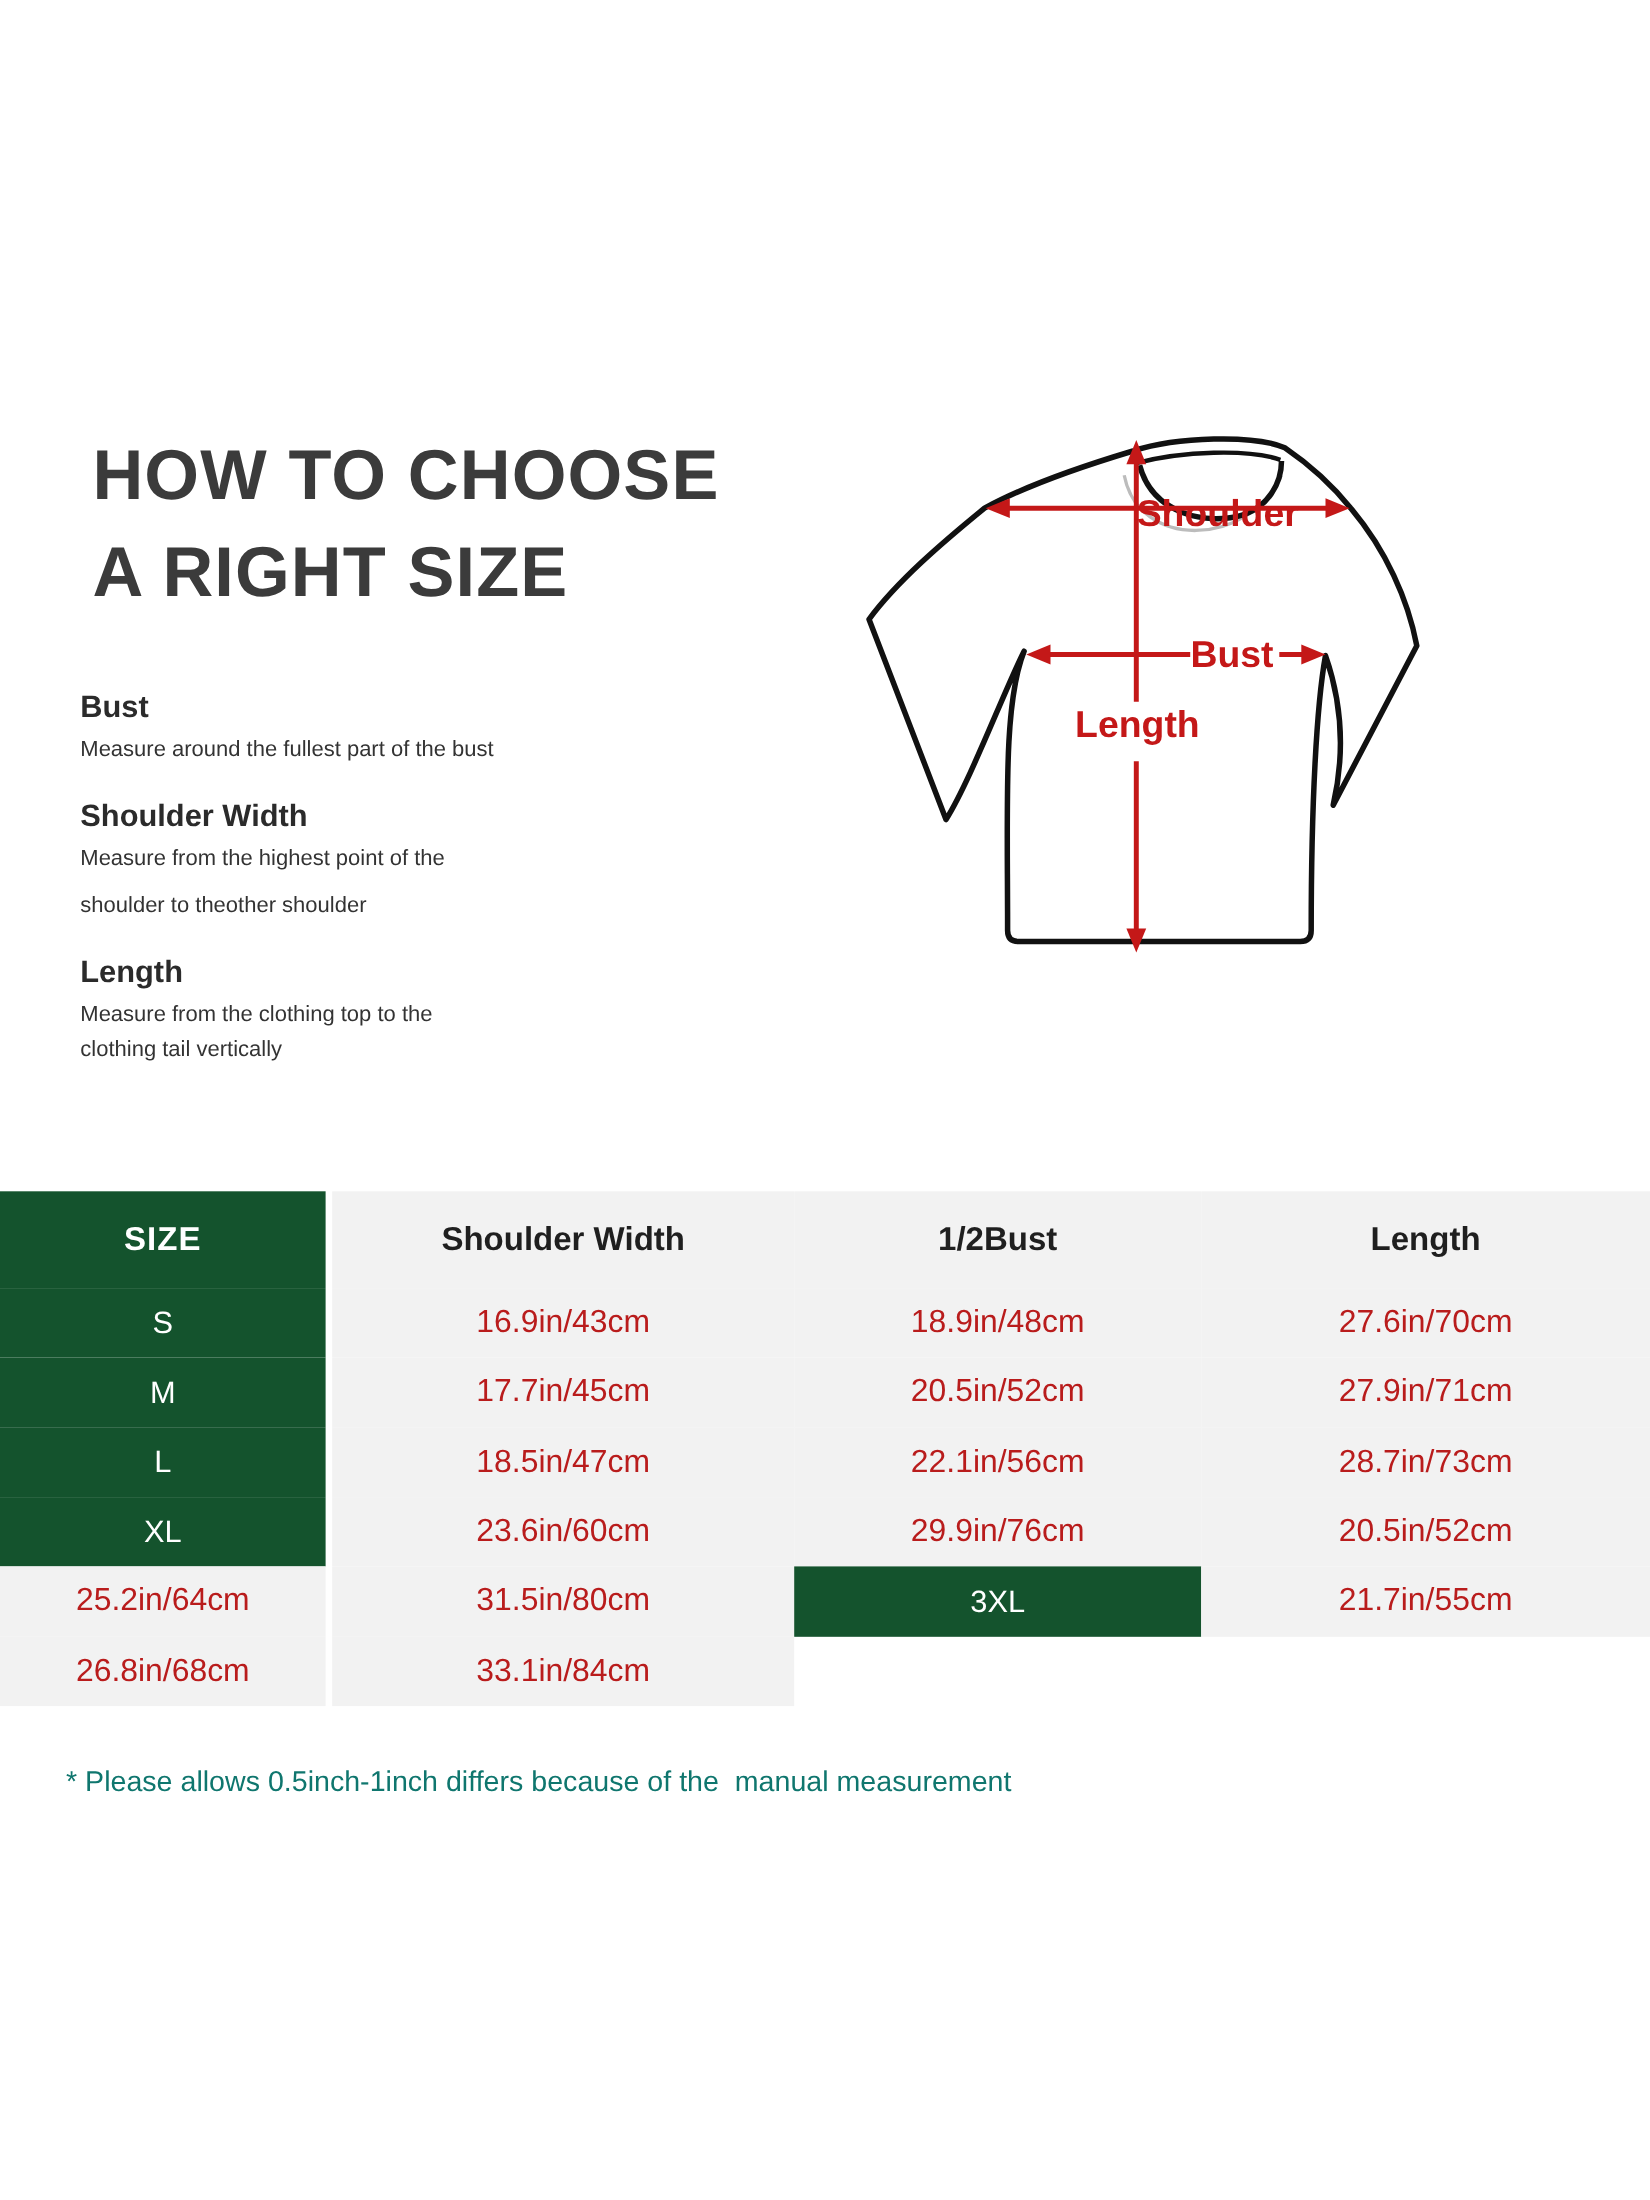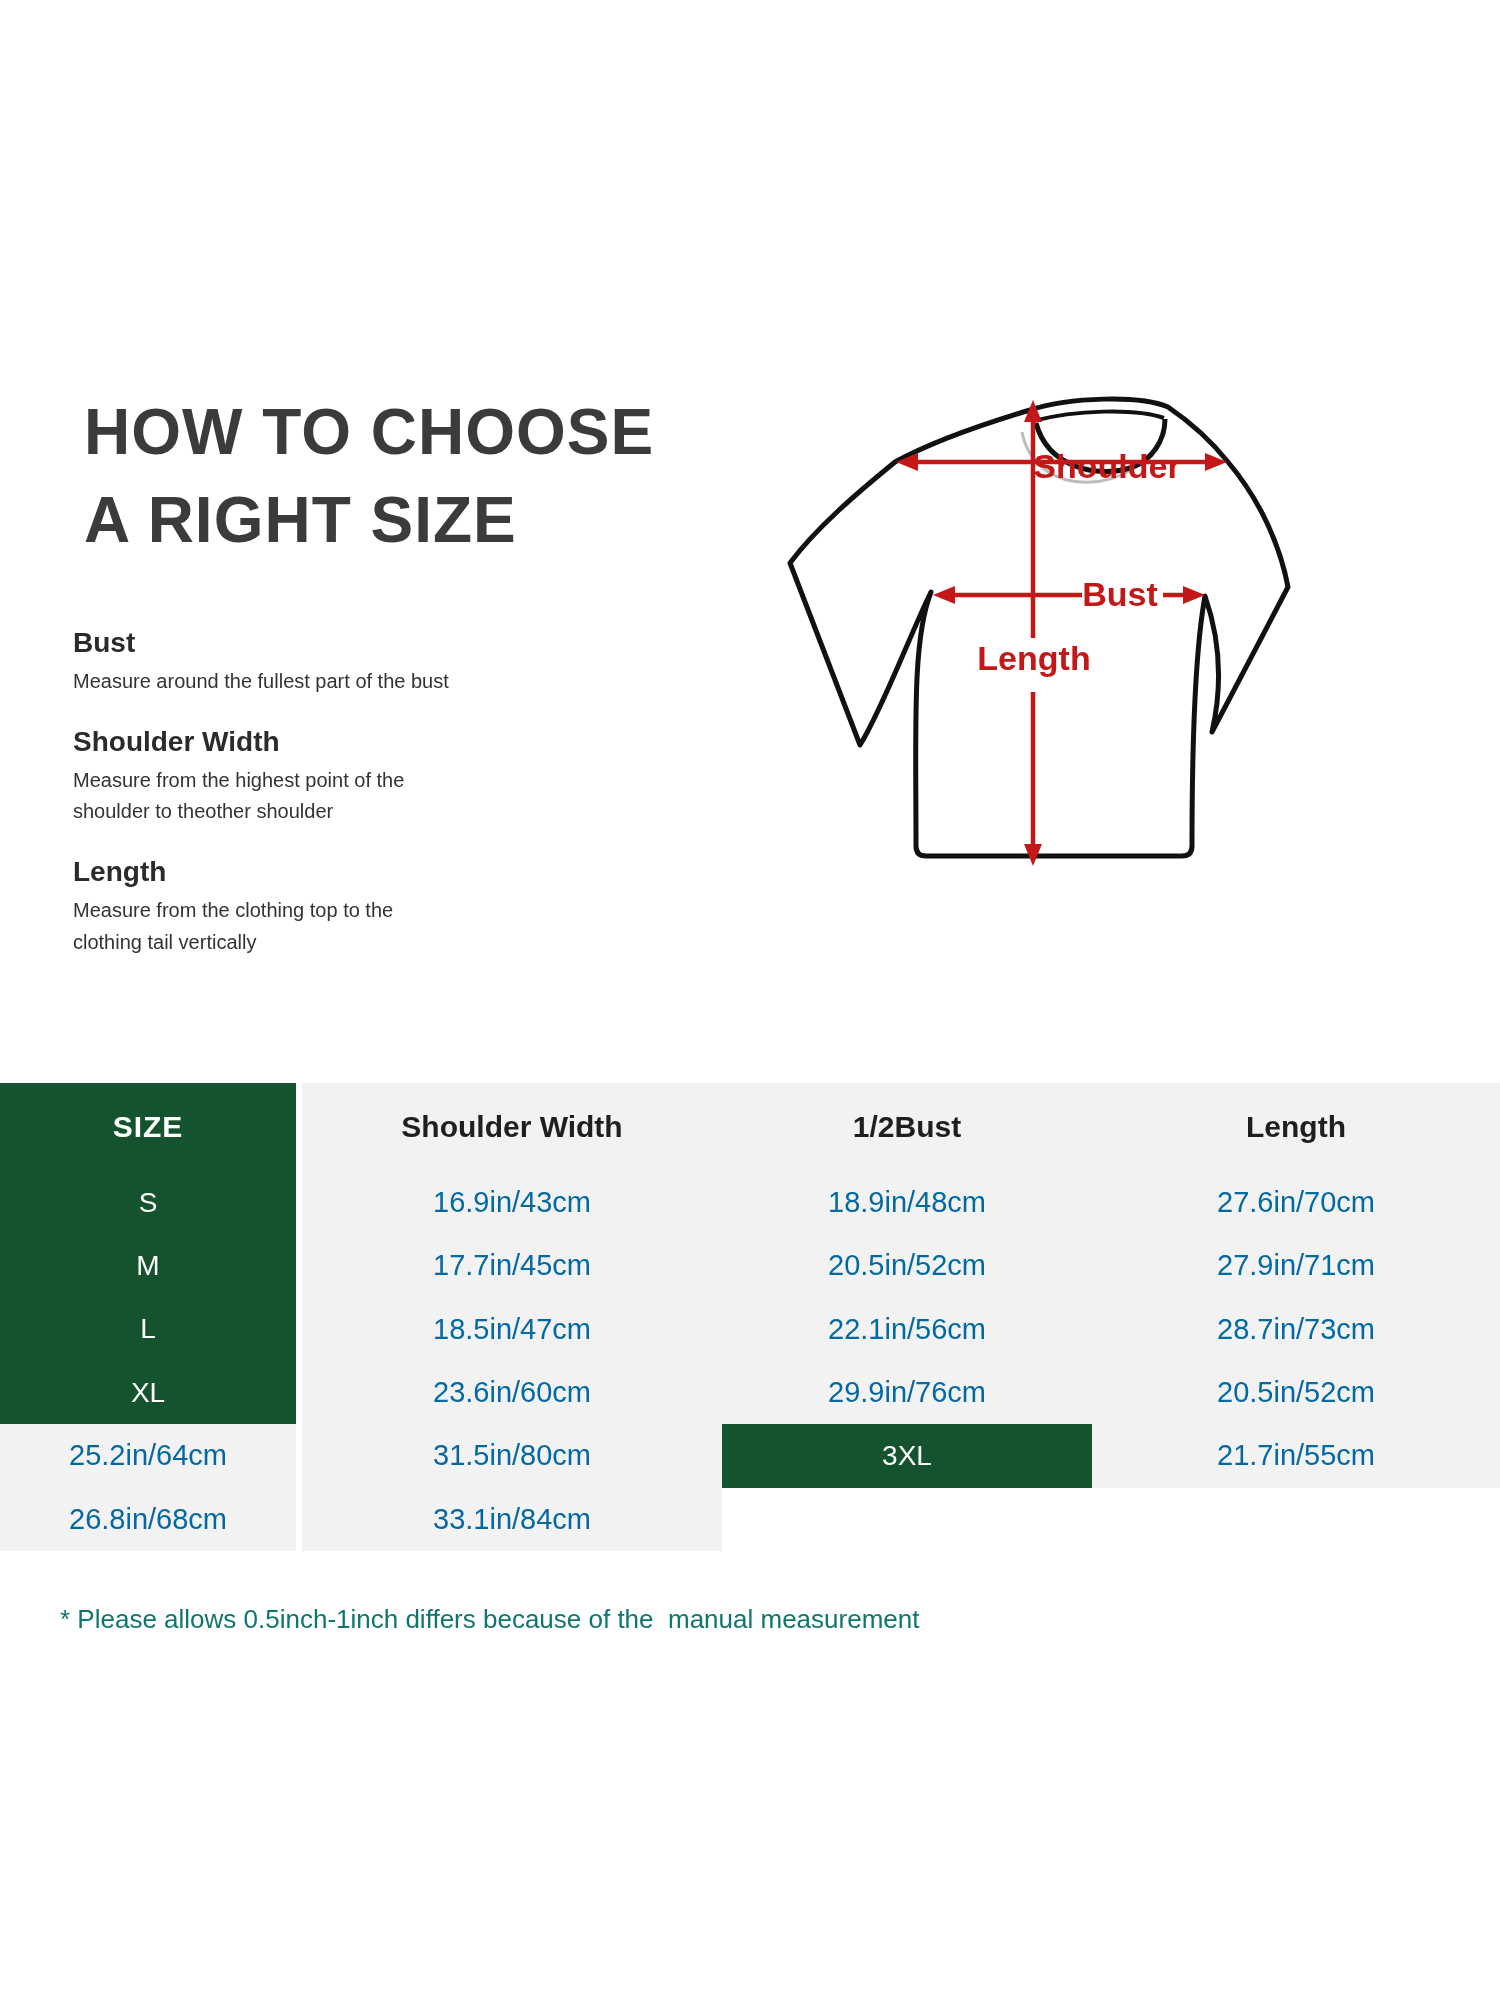--- a/index.html
+++ b/index.html
@@ -24,21 +24,21 @@
   .size-table {position:absolute; left:0; top:1083px; width:1500px; height:468px;
                display:grid; grid-template-columns:296px 6px 420px 370px 408px;
                grid-template-rows:88px repeat(6, 1fr);}
   .cell {display:flex; align-items:center; justify-content:center;}
   .dark {background:#14532d; color:#ffffff;}
   .gray {background:#f2f2f2;}
   .gap-col {grid-column:2; grid-row:1 / span 7; background:#ffffff;}
   .hdr {font-weight:700; font-size:30px; color:#1f1f1f;}
   .hdr-size {font-weight:700; font-size:30px; color:#ffffff; letter-spacing:1px;}
   .size-label {font-size:28px; color:#ffffff;}
-  .val {font-size:29px; color:#0369a1;}
+  .val {font-size:29px; color:#b91c1c;}
 
   
   .footnote {position:absolute; left:60px; top:1604px; font-size:26px; color:#0f766e;
              white-space:pre-wrap;}
 </style>
 </head>
 <body>
 
 <div class="page">
 
@@ -48,21 +48,21 @@
   </div>
 
   <div class="instructions">
     <div class="instr-section">
       <p class="instr-heading">Bust</p>
       <p class="instr-line">Measure around the fullest part of the bust</p>
     </div>
     <div class="instr-section">
       <p class="instr-heading">Shoulder Width</p>
       <p class="instr-line">Measure from the highest point of the</p>
-      <p class="instr-line" style="margin-top:0;">shoulder to theother shoulder</p>
+      <p class="instr-line" style="margin-top:12px;">shoulder to theother shoulder</p>
     </div>
     <div class="instr-section">
       <p class="instr-heading">Length</p>
       <p class="instr-line">Measure from the clothing top to the</p>
       <p class="instr-line" style="margin-top:1px;">clothing tail vertically</p>
     </div>
   </div>
 
   <svg class="diagram-svg" width="700" height="600" viewBox="0 0 700 600">
 

